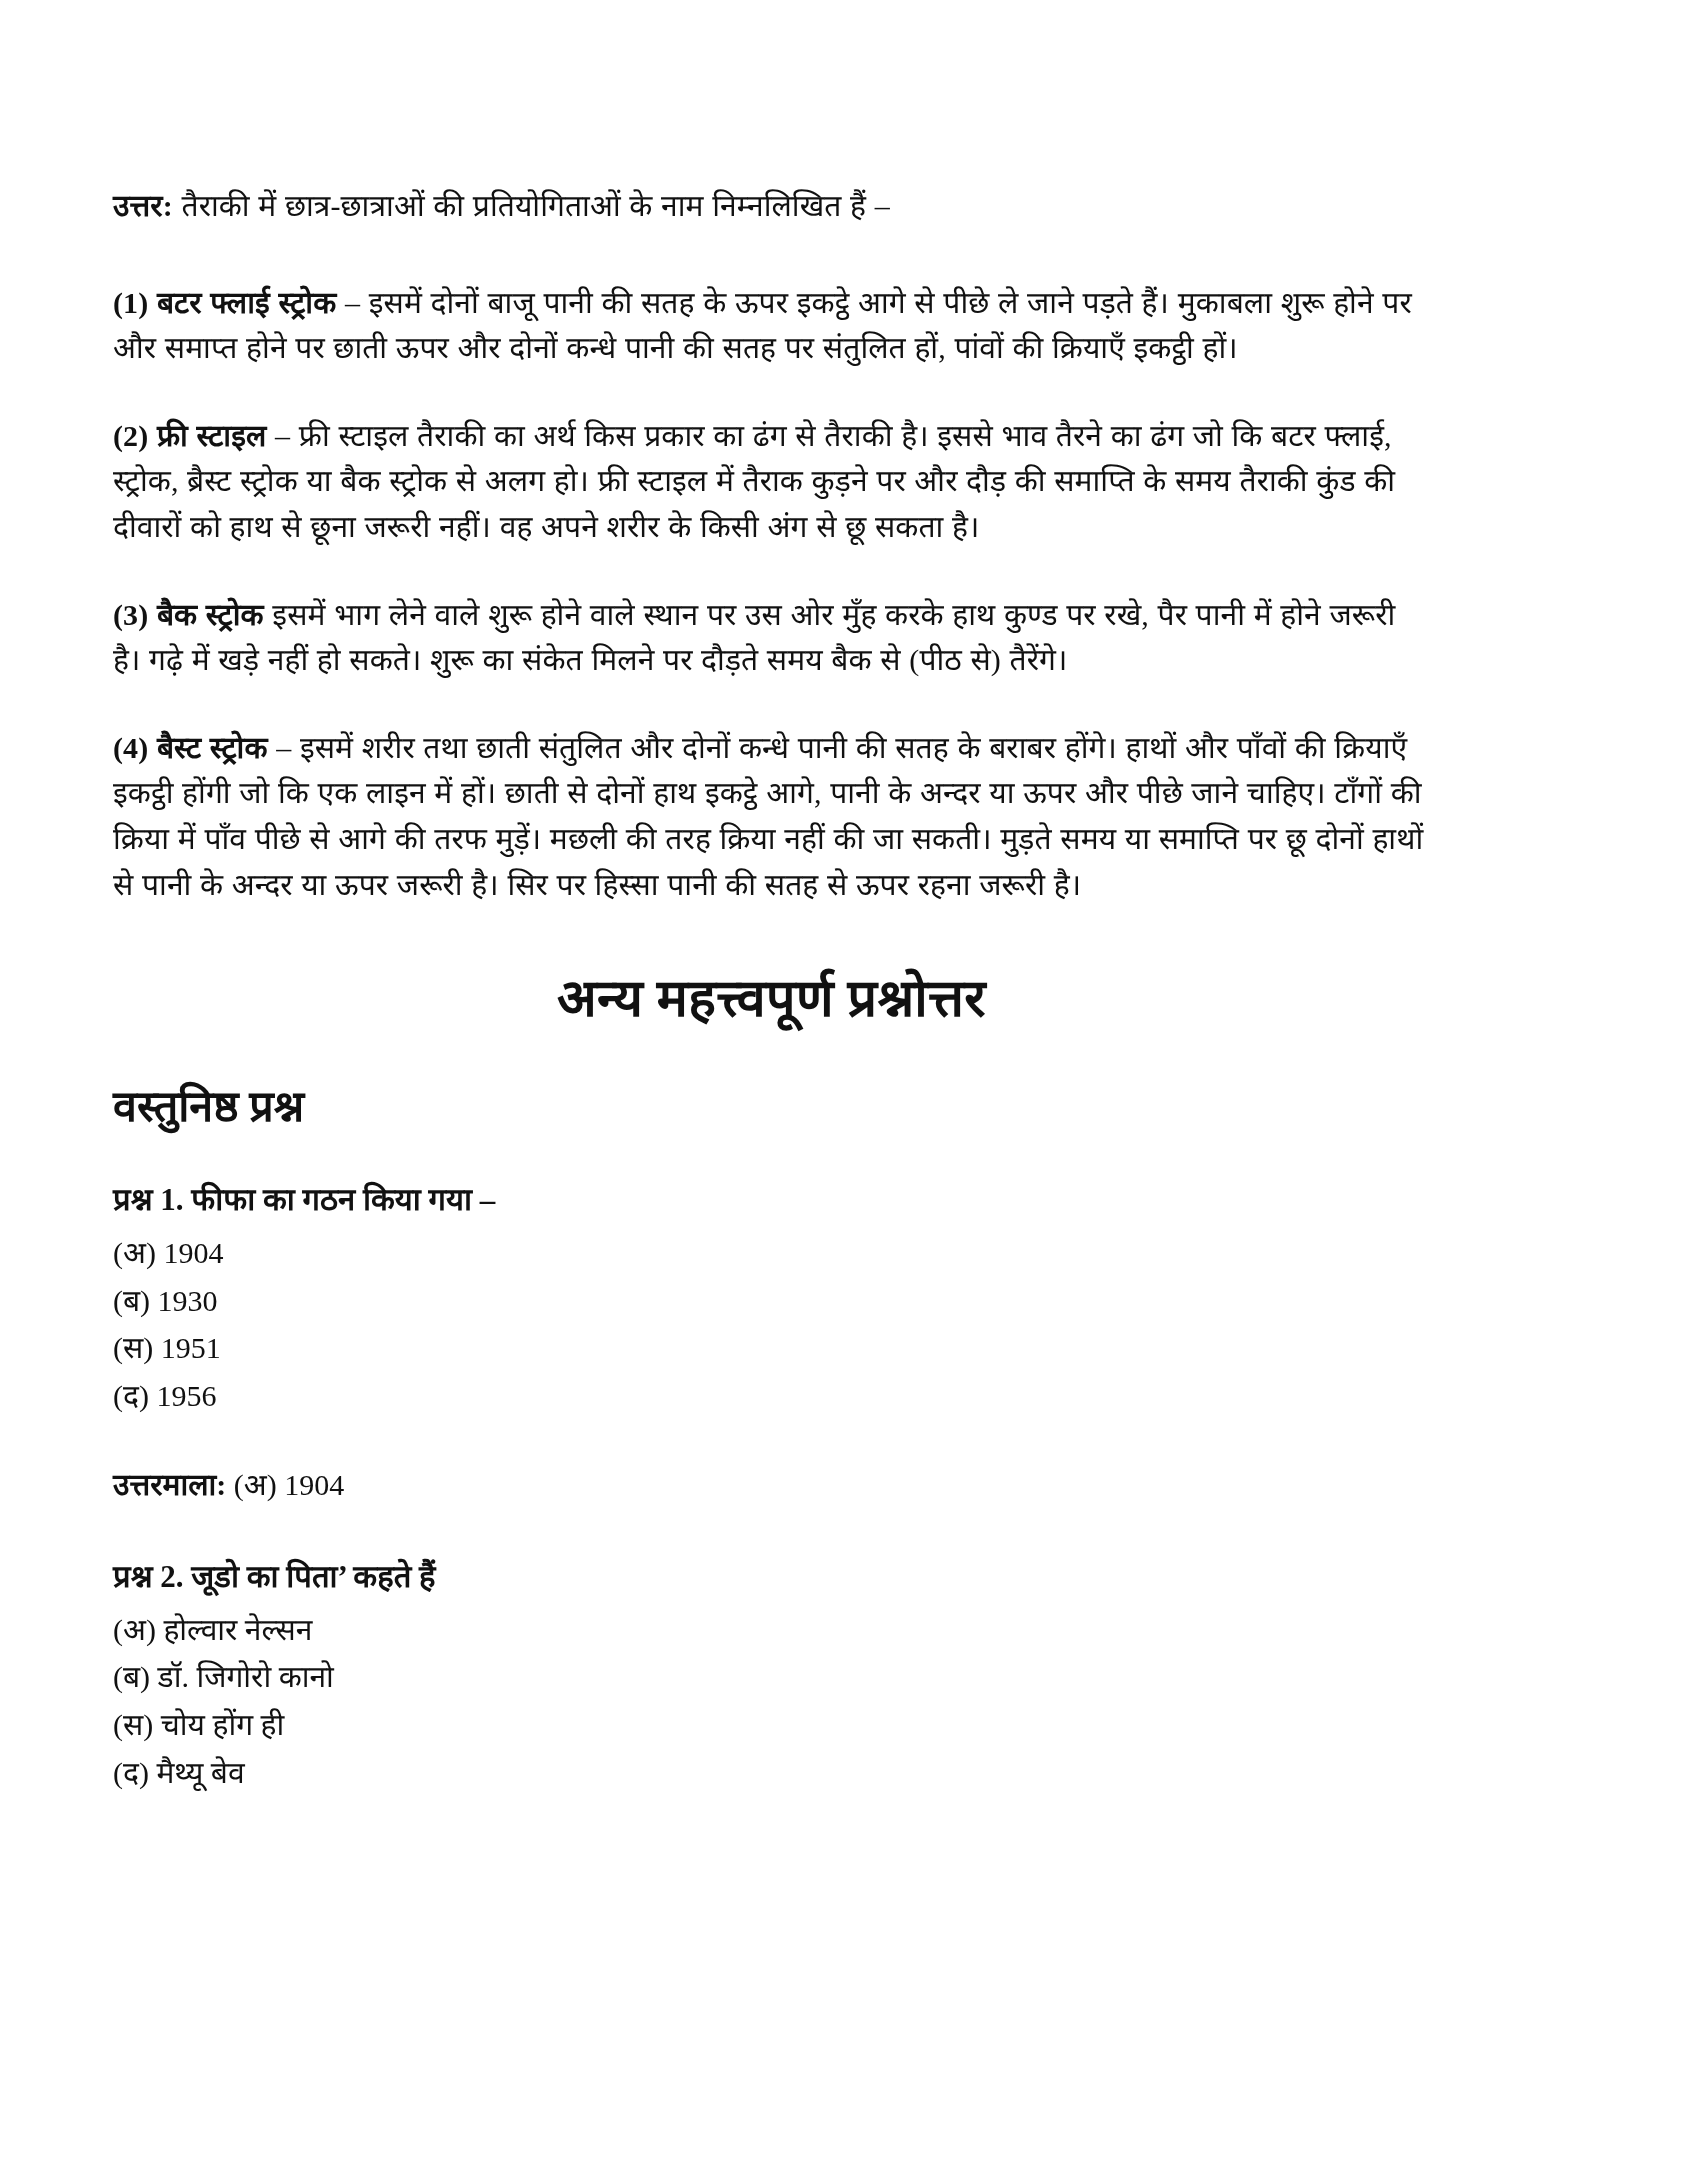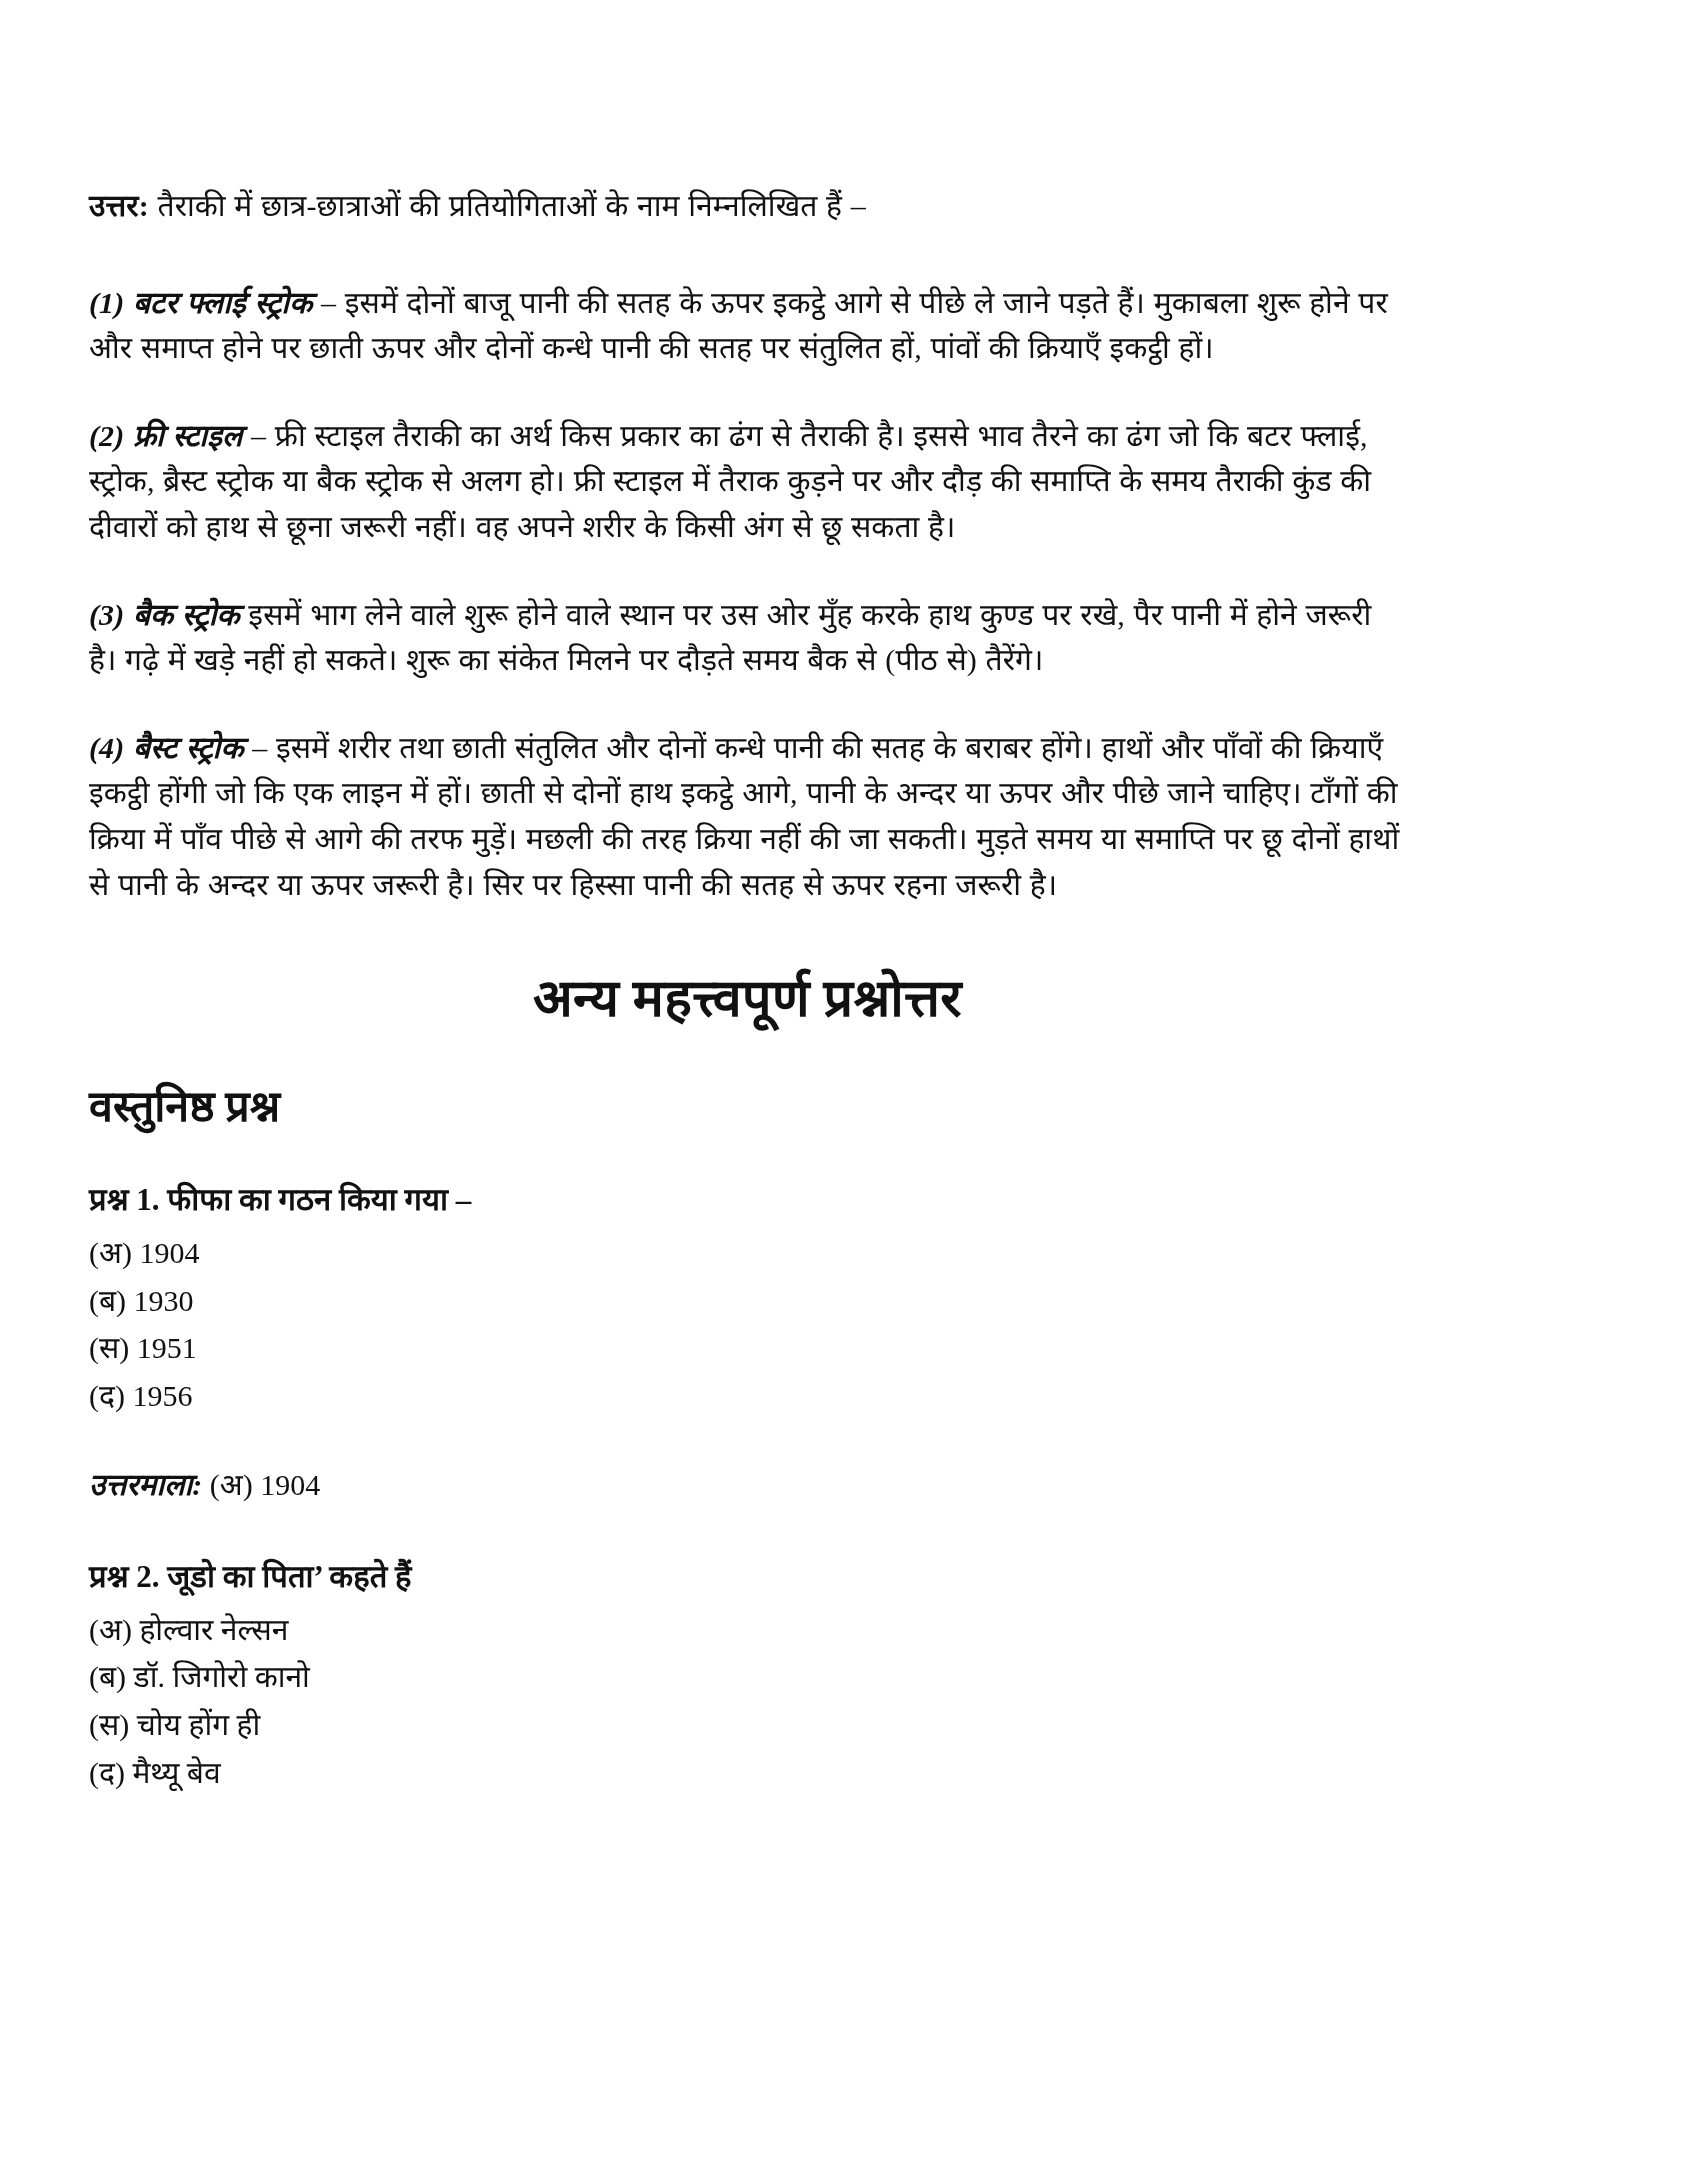--- a/index.html
+++ b/index.html
@@ -14,21 +14,21 @@
     font-family: "Liberation Serif", "DejaVu Serif", serif;
     color: #111111;
     -webkit-font-smoothing: antialiased;
   }
   .page {
     position: relative;
     width: 1683px;
     min-height: 2178px;
     background: #ffffff;
     box-sizing: border-box;
-    padding: 183px 168px 59px 89px;
+    padding: 183px 168px 59px 113px;
   }
   .content {
     width: 1317px;
   }
 
   
   .para {
     font-size: 30px;
     line-height: 1.52;
     text-align: left;
@@ -37,21 +37,20 @@
     word-spacing: 1px;
   }
   .para.tight {
     margin-bottom: 40px;
   }
   .lead {
     margin-bottom: 51px;
   }
   .bold {
     font-weight: bold;
-    font-style: italic;
   }
   .label-bold {
     font-weight: bold;
   }
 
   
   .section-heading {
     text-align: center;
     font-size: 52px;
     font-weight: bold;

